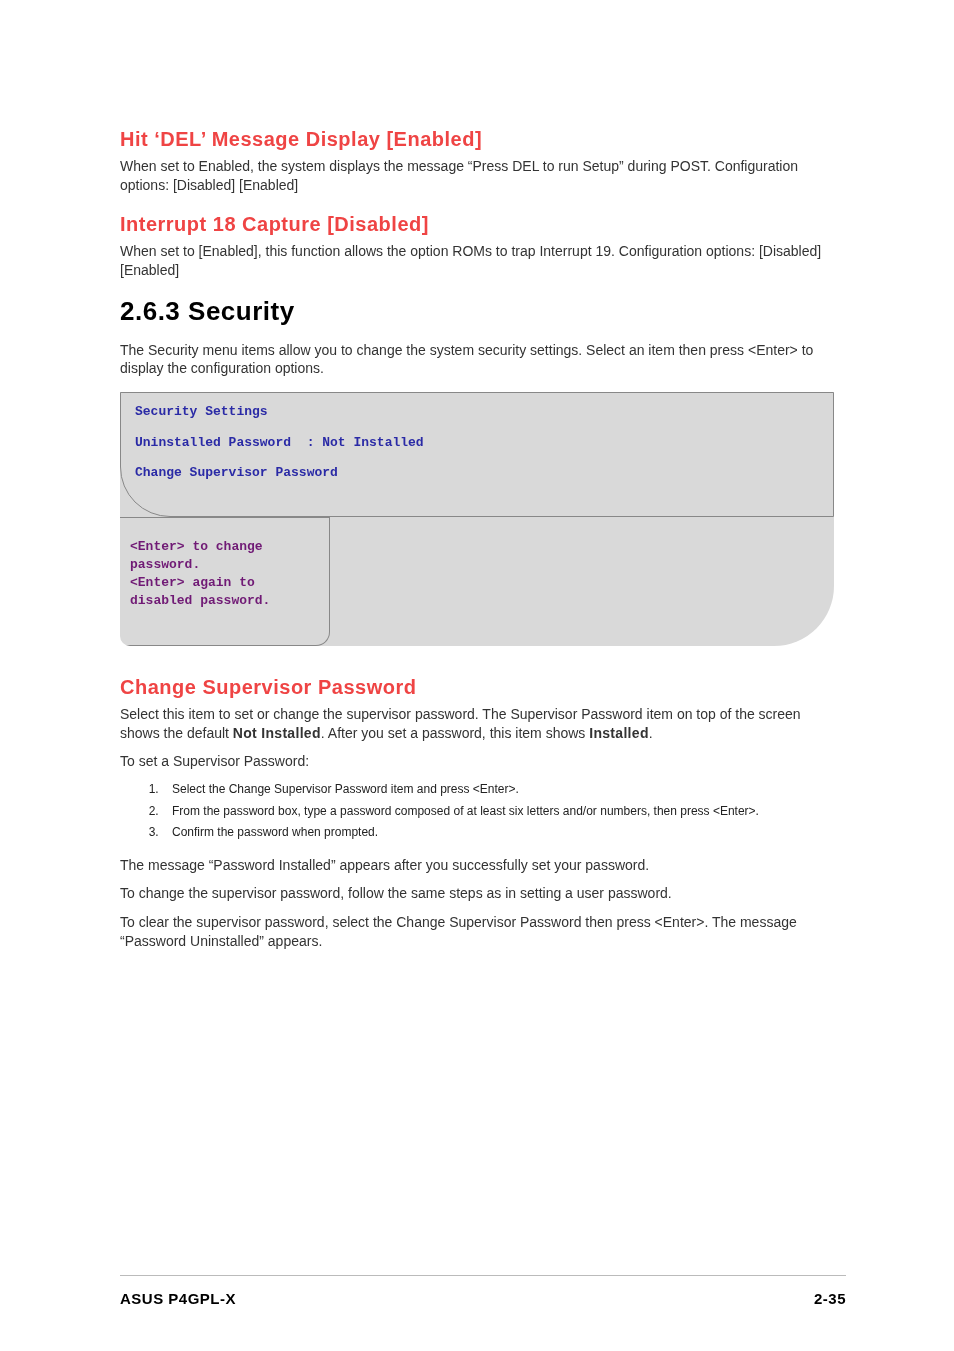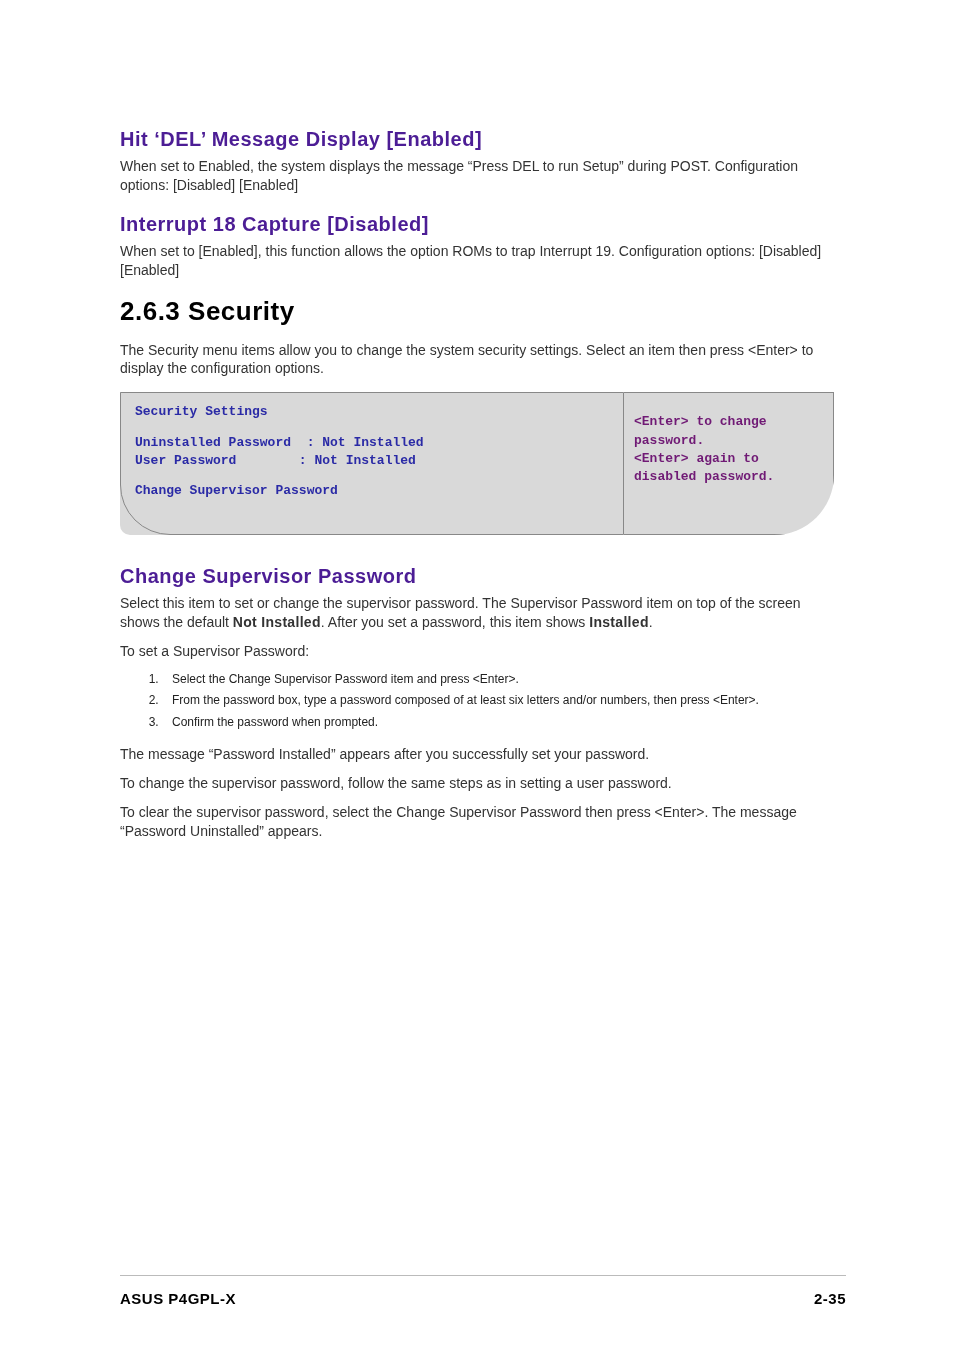--- a/index.html
+++ b/index.html
@@ -11,21 +11,21 @@
     color: #222;
     padding: 110px 120px 0 120px;
     position: relative;
   }
   h3.subhead {
     font-size: 20px;
     font-weight: bold;
     letter-spacing: 0.5px;
     margin-top: 18px;
     margin-bottom: 6px;
-    color: #4c1d95;
+    color: #ef4444;
   }
   p.body {
     font-size: 14px;
     line-height: 1.35;
     color: #333;
     margin-bottom: 10px;
   }
   h2.sectionhead {
     font-size: 26px;
     font-weight: bold;
@@ -61,20 +61,21 @@
     font-weight: bold;
     font-size: 14px;
     border: 1px solid #888;
     margin-top: 1px;
   }
   .bios-body {
     display: flex;
     font-family: "Courier New", monospace;
     font-size: 13px;
     background: #d9d9d9;
+    flex-direction: column;
   }
   .bios-left {
     flex: 1;
     border: 1px solid #888;
     border-bottom-left-radius: 50px;
     padding: 10px 14px 34px 14px;
     color: #2a2aa6;
     font-weight: bold;
     line-height: 1.4;
   }
@@ -126,21 +127,20 @@
 
 <h2 class="sectionhead">2.6.3   Security</h2>
 <p class="body">The Security menu items allow you to change the system security settings. Select an item then press &lt;Enter&gt; to display the configuration options.</p>
 
 <div class="bios-box">
   <div class="bios-body">
     <div class="bios-left">
       <div class="bios-row">Security Settings</div>
       <div class="bios-row" style="height:12px;"></div>
       <div class="bios-row">Uninstalled Password  : Not Installed</div>
-      <div class="bios-row">User Password        : Not Installed</div>
       <div class="bios-row" style="height:12px;"></div>
       <div class="bios-row">Change Supervisor Password</div>
     </div>
     <div class="bios-right">
       <div class="bios-row">&lt;Enter&gt; to change</div>
       <div class="bios-row">password.</div>
       <div class="bios-row">&lt;Enter&gt; again to</div>
       <div class="bios-row">disabled password.</div>
     </div>
   </div>

